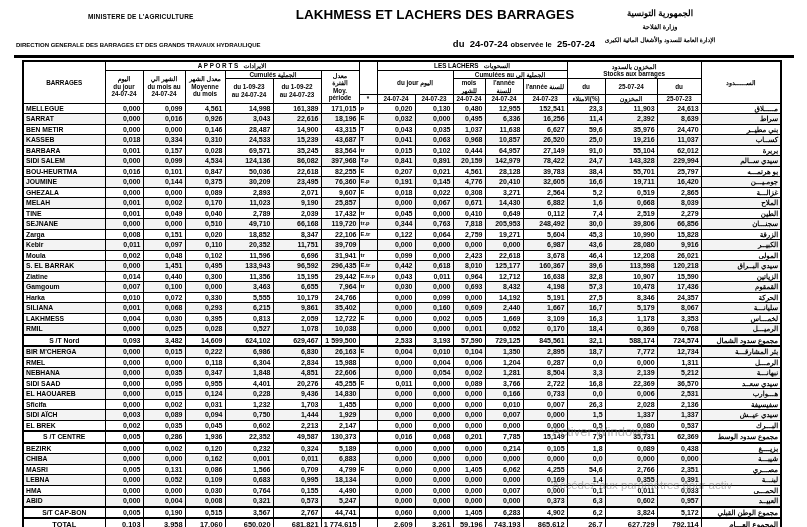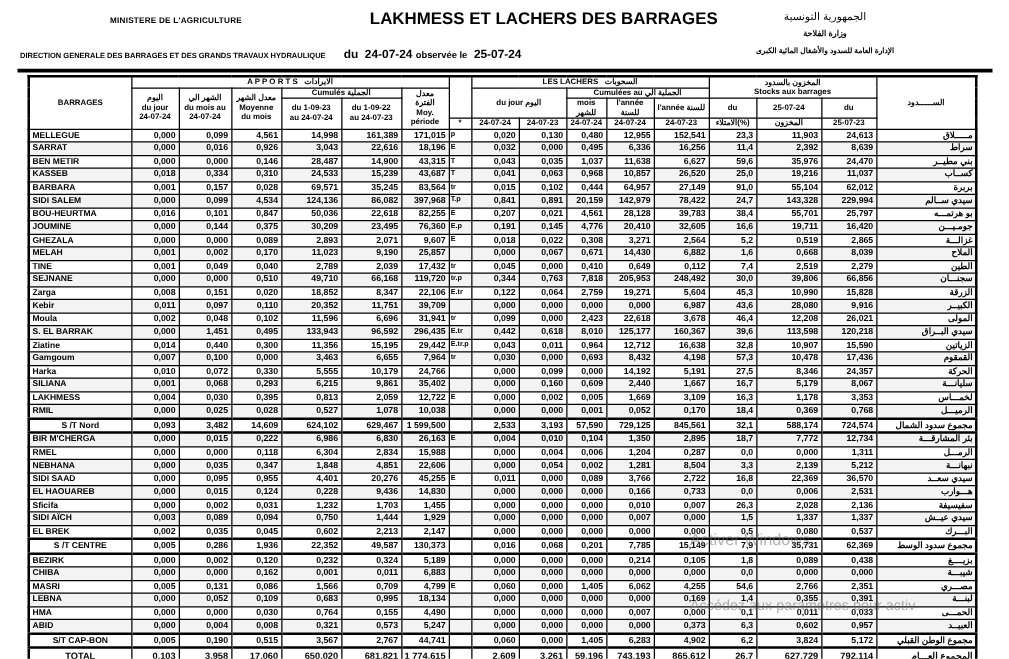--- a/index.html
+++ b/index.html
@@ -5,24 +5,24 @@
   html,body{margin:0;padding:0;}
   body{
     width:807px;height:527px;position:relative;overflow:hidden;
     background:#ffffff;color:#000;
     font-family:"Liberation Sans", sans-serif;
   }
   
   .ministry{position:absolute;left:88px;top:13px;font-size:6.5px;font-weight:bold;letter-spacing:.2px;}
   .direction{position:absolute;left:16px;top:42px;font-size:6px;font-weight:bold;}
   .title{position:absolute;left:275px;top:7px;width:320px;text-align:center;font-size:13.5px;font-weight:bold;}
-  .dateline{position:absolute;left:275px;top:38px;width:320px;text-align:left;font-size:9.5px;font-weight:bold;}
+  .dateline{position:absolute;left:275px;top:38px;width:320px;text-align:right;font-size:9.5px;font-weight:bold;}
   .dateline .small{font-size:7.5px;}
   .ar-block{position:absolute;left:555px;top:8px;width:210px;text-align:center;direction:rtl;}
-  .ar-block .l1{font-size:8.5px;font-weight:normal;}
+  .ar-block .l1{font-size:8.5px;font-weight:bold;}
   .ar-block .l2{font-size:6.5px;font-weight:bold;margin-top:5px;}
   .ar-block .l3{font-size:6px;font-weight:bold;margin-top:5px;}
   .toprule{position:absolute;left:14px;top:55px;width:780px;height:2.5px;background:#000;}
   
   .tablewrap{position:absolute;left:22px;top:60px;}
   table{border-collapse:collapse;table-layout:fixed;width:758px;border:2px solid #000;}
   th,td{border:1px solid #000;padding:0 2px;overflow:hidden;}
   th{font-size:6.3px;line-height:1.2;font-weight:bold;text-align:center;white-space:pre-line;padding:0 1px;}
   td{font-size:7px;line-height:9.5px;height:9.5px;font-weight:bold;white-space:nowrap;}
   td.num{text-align:right;}

